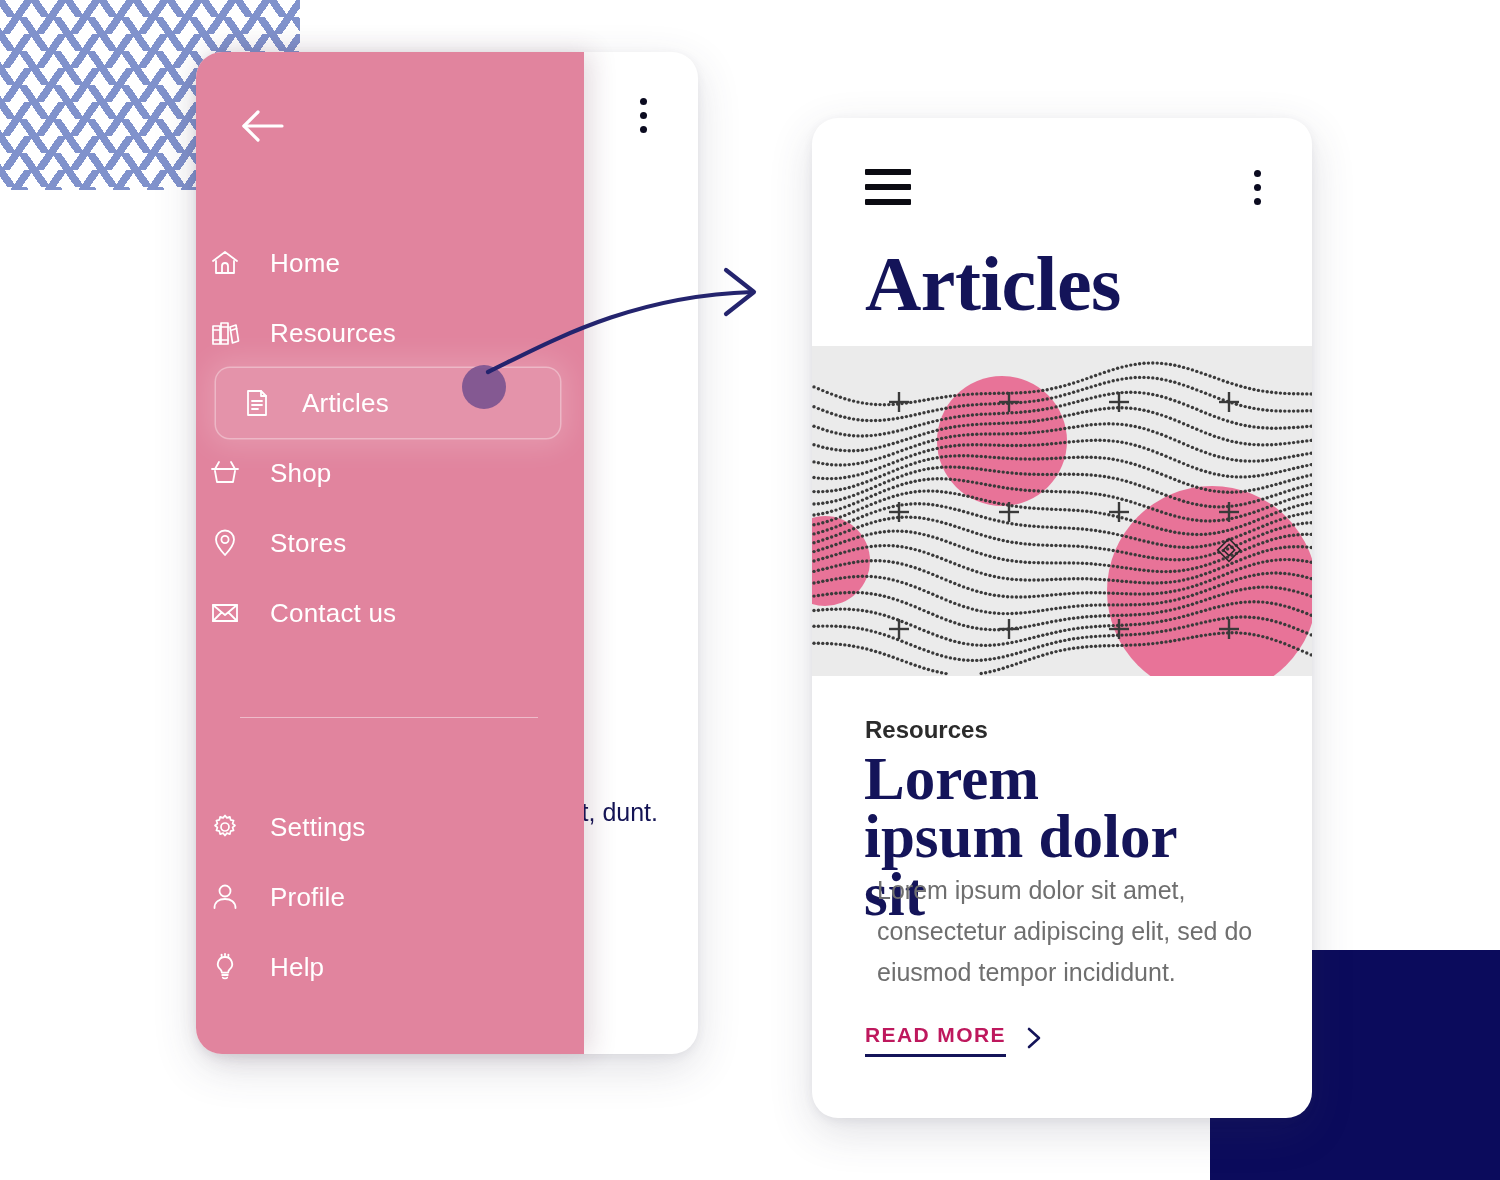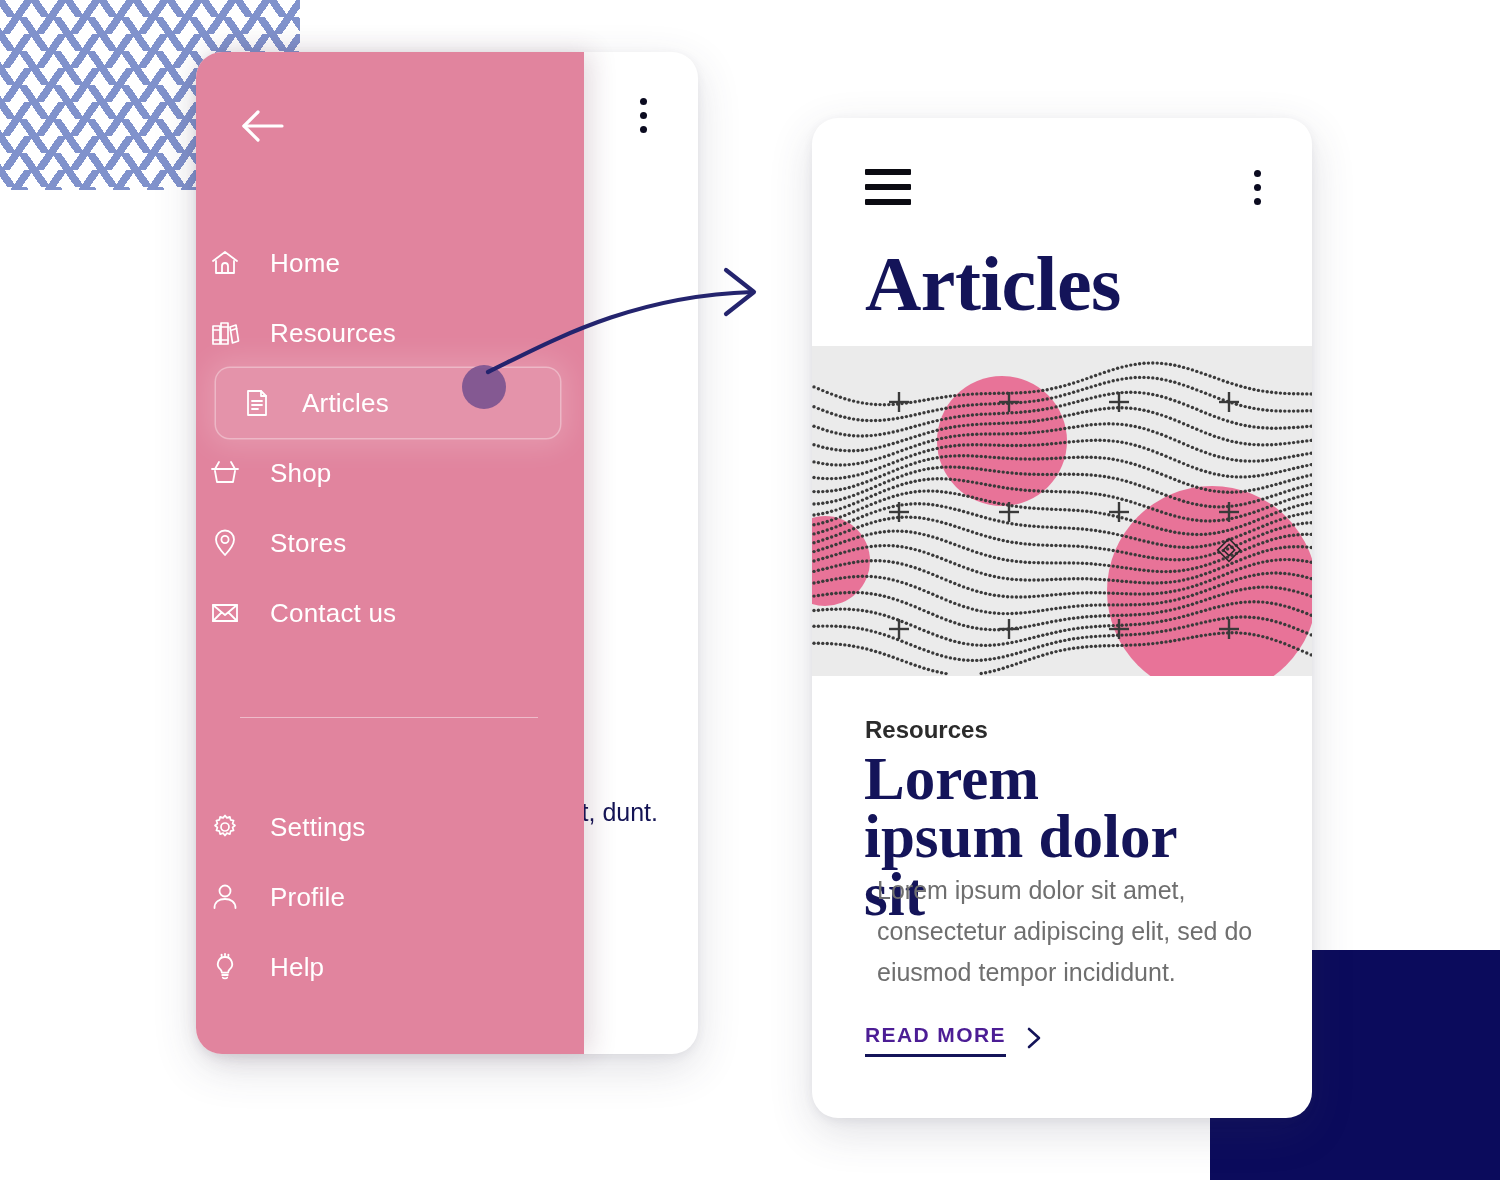--- a/index.html
+++ b/index.html
@@ -216,21 +216,21 @@
     margin-left: 12px;
   }
   .read-more {
     position: absolute; left: 53px; top: 905px;
     display: flex; align-items: center; gap: 18px;
     cursor: pointer;
   }
   .read-more-text {
     font-size: 21px; font-weight: bold;
     letter-spacing: 1.4px;
-    color: #4c1d95;
+    color: #be185d;
     border-bottom: 3px solid #141459;
     padding-bottom: 7px;
   }
 </style>
 </head>
 <body>
 
 <div class="deco-dashes"></div>
 <div class="deco-navy-block"></div>
 

